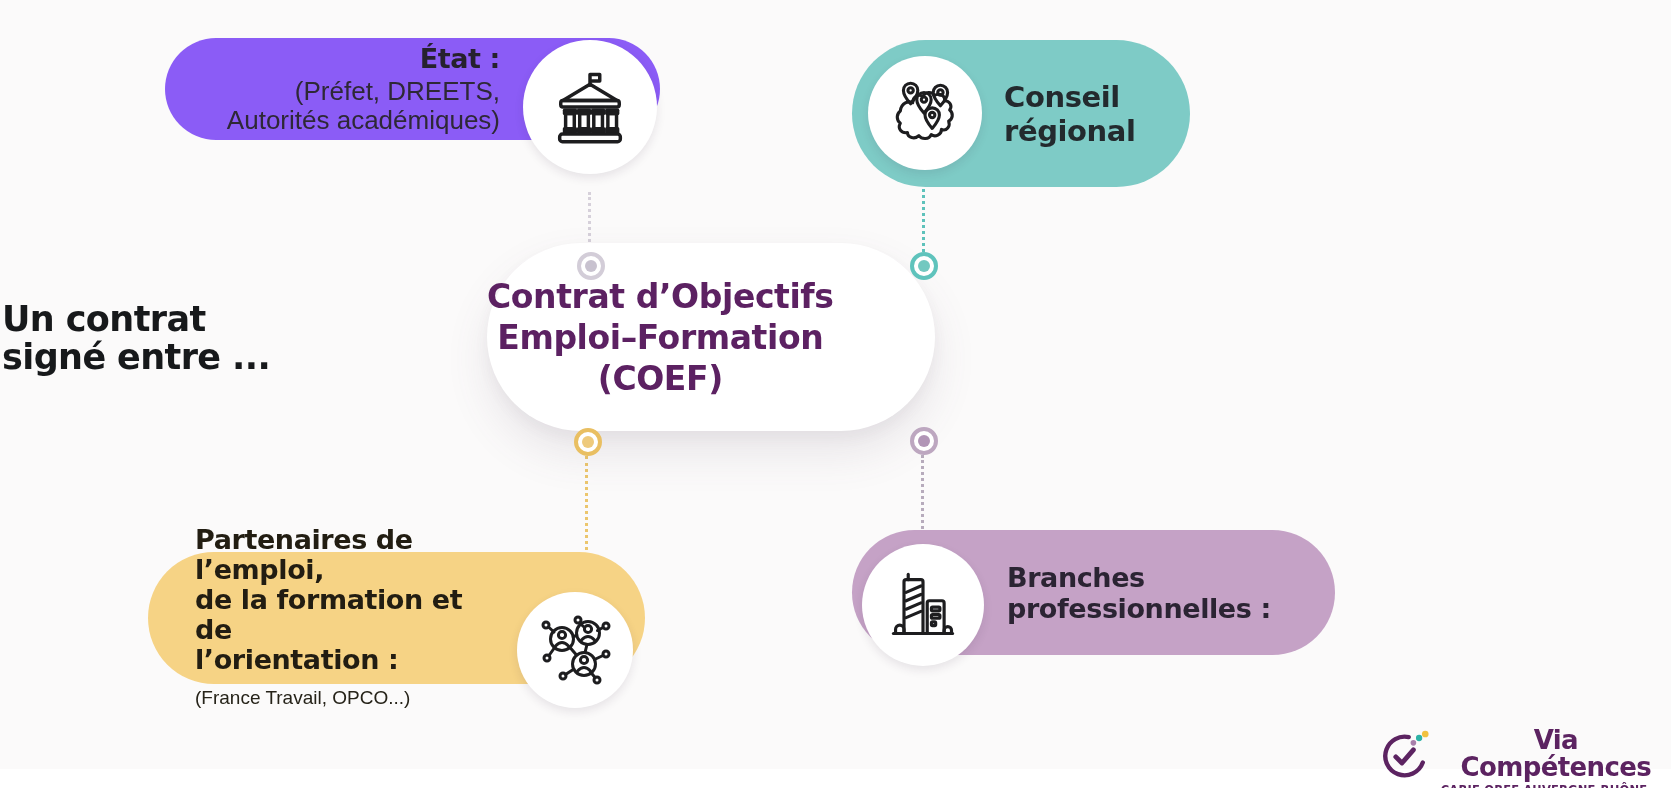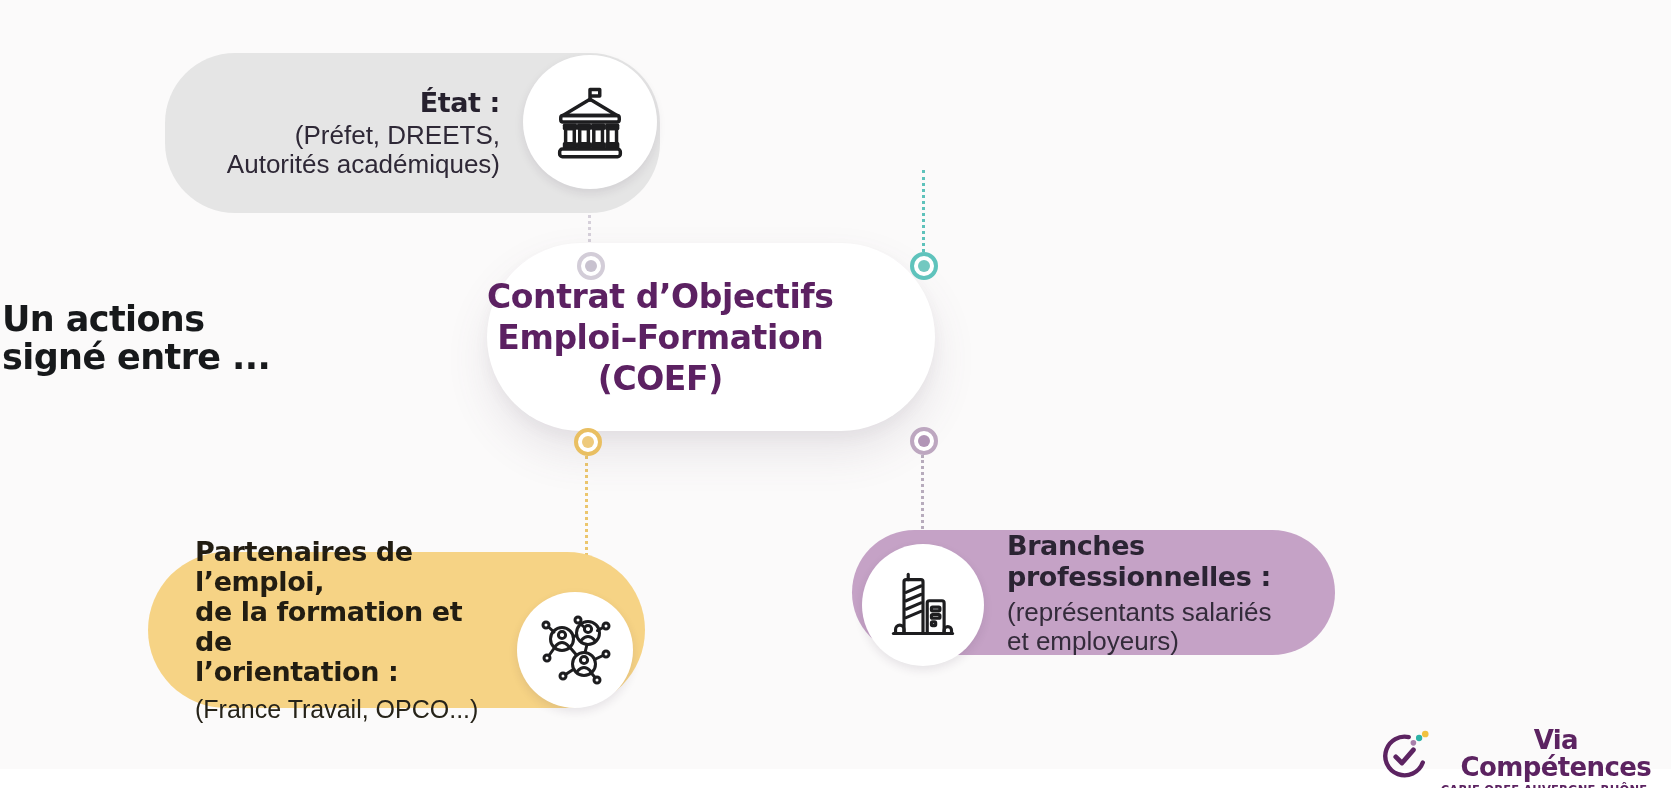--- a/index.html
+++ b/index.html
@@ -12,23 +12,23 @@
 
   
   .headline{
     position:absolute;left:2px;top:300px;width:340px;
     font-family:"DejaVu Sans",sans-serif;font-weight:bold;
     font-size:35px;line-height:38px;letter-spacing:-0.6px;color:#17191b;
   }
 
   
   .pill{position:absolute;z-index:2;}
-  .pill-etat{left:165px;top:53px;width:495px;height:160px;border-radius:70px;background:#e5e5e5;}
+  .pill-etat{left:165px;top:38px;width:495px;height:102px;border-radius:70px;background:#8b5cf6;}
   .pill-conseil{left:852px;top:40px;width:338px;height:147px;border-radius:74px;background:#7ecbc6;}
-  .pill-partenaires{left:148px;top:552px;width:497px;height:156px;border-radius:78px;background:#f6d385;}
+  .pill-partenaires{left:148px;top:552px;width:497px;height:132px;border-radius:78px;background:#f6d385;}
   .pill-branches{left:852px;top:530px;width:483px;height:125px;border-radius:76px;background:#c5a2c6;}
 
   .icon-circle{
     position:absolute;background:#ffffff;border-radius:50%;
     display:flex;align-items:center;justify-content:center;
     box-shadow:0 4px 10px rgba(50,30,60,0.10);
   }
   .etat-circle{right:3px;top:2px;width:134px;height:134px;}
   .conseil-circle{left:16px;top:16px;width:114px;height:114px;}
   .part-circle{left:369px;top:40px;width:116px;height:116px;}
@@ -44,21 +44,21 @@
     font-family:"DejaVu Sans",sans-serif;font-weight:bold;
     font-size:27px;line-height:31px;letter-spacing:-0.4px;color:#26212e;
   }
   .conseil-text .b-title{font-size:29px;line-height:34px;color:#232a2e;}
   .part-text .b-title{font-size:27px;line-height:30px;color:#221d12;}
   .branch-text .b-title{font-size:27px;line-height:31px;color:#2b2433;}
   .b-sub{
     font-family:"Liberation Sans",sans-serif;
     font-size:26px;line-height:29px;color:#2e2836;margin-top:3px;
   }
-  .part-text .b-sub{font-size:25px;margin-top:8px;color:#262319;}
+  .part-text .b-sub{font-size:19px;margin-top:8px;color:#262319;}
   .branch-text .b-sub{color:#332b3a;margin-top:6px;}
 
   
   .center-pill{
     position:absolute;left:487px;top:243px;width:448px;height:188px;border-radius:94px;
     background:#ffffff;z-index:2;
     box-shadow:0 22px 44px rgba(100,80,110,0.12),0 6px 14px rgba(100,80,110,0.06);
     display:flex;align-items:center;justify-content:flex-start;text-align:center;
   }
   .center-title{
@@ -108,21 +108,21 @@
   }
   svg.lineart{stroke:#1d1d1f;fill:none;stroke-linecap:round;stroke-linejoin:round;}
 </style>
 </head>
 <body>
 
 <div class="canvas">
 
   <div class="bottom-strip"></div>
 
-  <div class="headline multiline">Un actions
+  <div class="headline multiline">Un contrat
 signé entre ...</div>
 
   <div class="dotline line-tl"></div>
   <div class="dotline line-tr"></div>
   <div class="dotline line-bl"></div>
   <div class="dotline line-br"></div>
 
   <div class="ring ring-tl">
       <i></i>
     </div>
@@ -157,20 +157,41 @@
           <rect x="39.5" y="42" width="8" height="14"></rect>
           <rect x="38.5" y="56" width="10" height="3"></rect>
         <rect x="51.5" y="39" width="10" height="3"></rect>
           <rect x="52.5" y="42" width="8" height="14"></rect>
           <rect x="51.5" y="56" width="10" height="3"></rect>
         <rect x="8" y="61" width="56" height="7" rx="2.5"></rect>
       </svg>
     </div>
   </div>
 
+  <div class="pill pill-conseil">
+    <div class="icon-circle conseil-circle">
+      <svg class="lineart" width="74" height="74" viewBox="0 0 72 72" stroke-width="3">
+        <path d="M12 34 C13 26 20 24 24 26 C24 20 30 17 34 20 C36 15 43 15 45 19 C50 16 56 19 55 24 C60 24 63 29 60 33 C64 36 63 42 59 44 C61 49 57 54 52 52 C52 57 46 60 42 57 C40 62 33 62 30 58 C26 62 19 60 19 55 C13 56 9 51 12 46 C8 43 8 37 12 34 Z"></path>
+        <defs>
+          <g id="pin">
+            <path d="M8 1 C4 1 1 4 1 8 C1 13 8 21 8 21 C8 21 15 13 15 8 C15 4 12 1 8 1 Z"></path>
+            <circle cx="8" cy="8" r="2.6"></circle>
+          </g>
+        </defs>
+        <use href="#pin" transform="translate(14,6)"></use>
+        <use href="#pin" transform="translate(27,15)"></use>
+        <use href="#pin" transform="translate(43,8)"></use>
+        <use href="#pin" transform="translate(35,30)"></use>
+      </svg>
+    </div>
+    <div class="bubble-text conseil-text">
+      <div class="b-title multiline">Conseil
+régional</div>
+    </div>
+  </div>
 
   <div class="center-pill">
     <div class="center-title multiline">Contrat d’Objectifs
 Emploi–Formation
 (COEF)</div>
   </div>
 
 
   <div class="pill pill-partenaires">
     <div class="bubble-text part-text">
@@ -226,22 +247,20 @@
         <rect x="40" y="32" width="16" height="31" rx="2"></rect>
         <rect x="44" y="38" width="8" height="3.5" rx="1"></rect>
         <rect x="44" y="45" width="8" height="3.5" rx="1"></rect>
         <rect x="44" y="52" width="4" height="3.5" rx="1"></rect>
         <path d="M56 63 v-3 a3.5 3.5 0 0 1 7 0 v3"></path>
       </svg>
     </div>
     <div class="bubble-text branch-text">
       <div class="b-title multiline">Branches
 professionnelles :</div>
-      <div class="b-sub multiline">(représentants salariés
-et employeurs)</div>
     </div>
   </div>
 
   <div class="logo">
     <svg class="logo-mark" viewBox="0 0 60 60">
       <circle cx="28" cy="30" r="22" fill="none" stroke="#5c2361" stroke-width="5" stroke-linecap="round" stroke-dasharray="100 38.2" transform="rotate(20 28 30)"></circle>
       <polyline points="18,31 25,38 38,23" fill="none" stroke="#5c2361" stroke-width="5.5" stroke-linecap="round" stroke-linejoin="round"></polyline>
       <circle cx="38" cy="15" r="3.2" fill="#a87fab"></circle>
       <circle cx="44.5" cy="9.5" r="3.6" fill="#2eb2a6"></circle>
       <circle cx="51.5" cy="5" r="3.8" fill="#f1c140"></circle>

